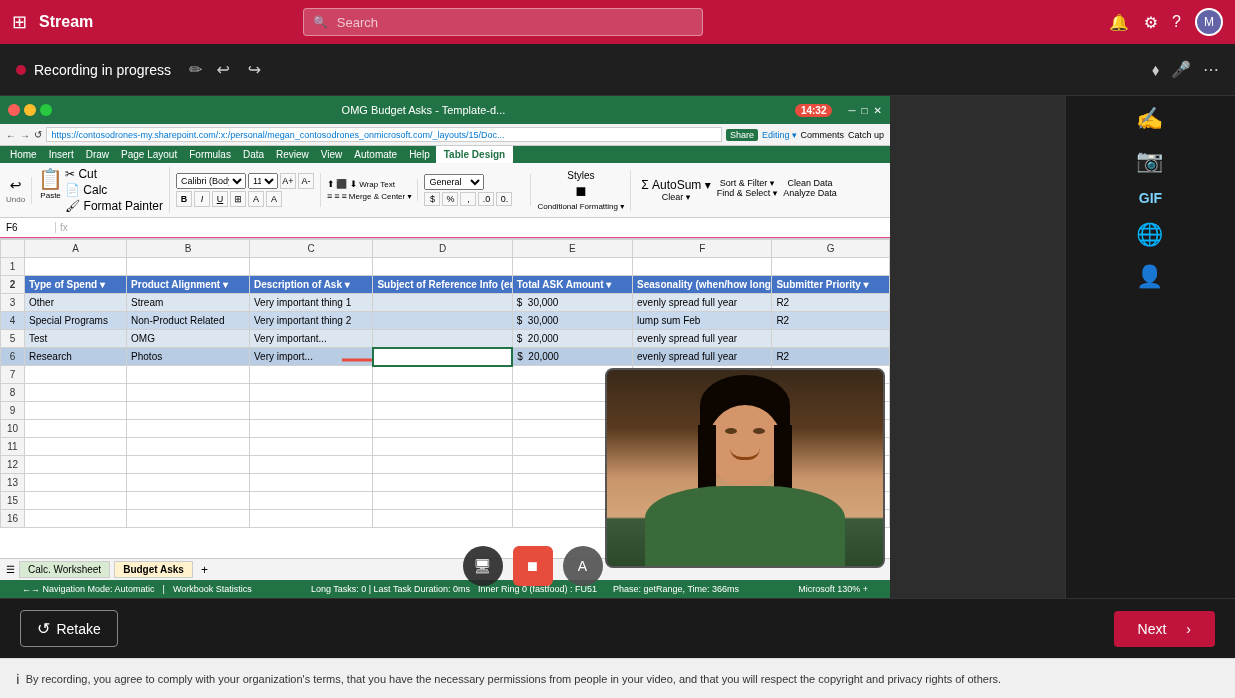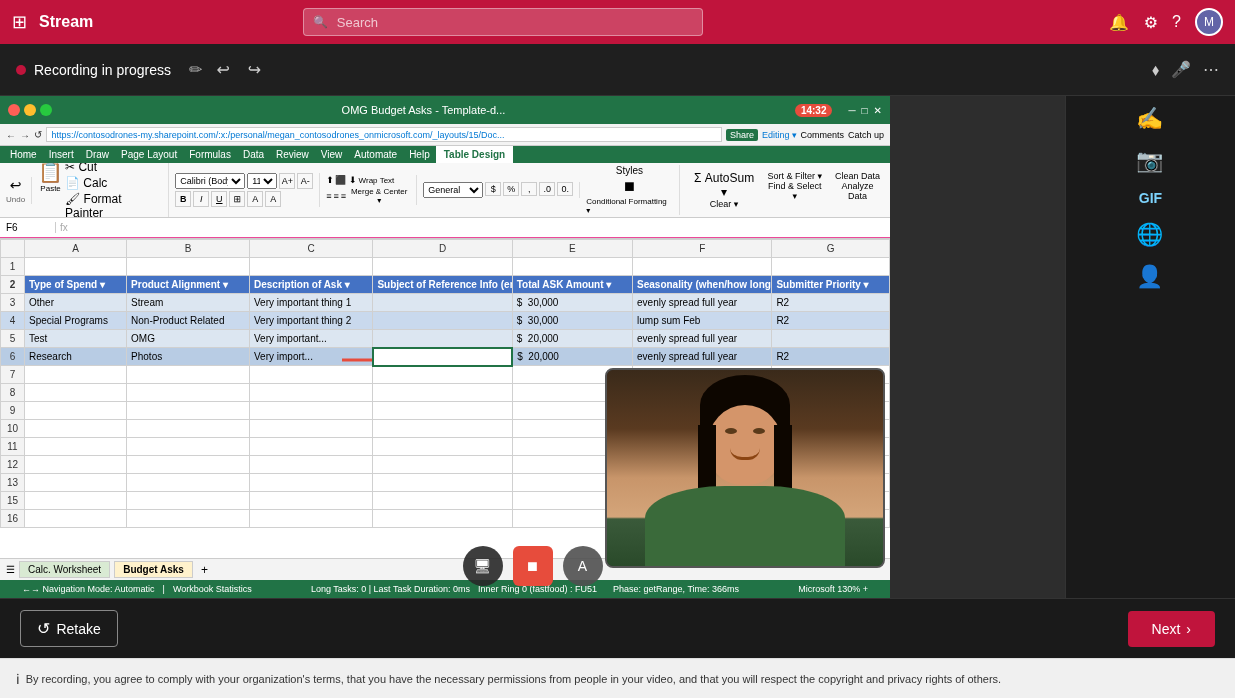--- a/index.html
+++ b/index.html
@@ -300,21 +300,21 @@
       background: #c0143c;
       color: white;
       border: none;
       border-radius: 4px;
       padding: 10px 24px;
       font-size: 14px;
       cursor: pointer;
       margin-left: auto;
       display: flex;
       align-items: center;
-      gap: 6px;
+      gap: 20px;
     }
 
     
     .disclaimer {
       background: #f0f0f0;
       height: 40px;
       display: flex;
       align-items: center;
       padding: 0 16px;
       font-size: 11px;
@@ -453,21 +453,21 @@
             <button style="font-size:9px;background:none;border:none;cursor:pointer;font-size:8px;">Wrap Text</button>
           </div>
           <div style="display:flex;gap:2px;">
             <button style="font-size:9px;background:none;border:none;cursor:pointer;">≡</button>
             <button style="font-size:9px;background:none;border:none;cursor:pointer;">≡</button>
             <button style="font-size:9px;background:none;border:none;cursor:pointer;">≡</button>
             <button style="font-size:9px;background:none;border:none;cursor:pointer;font-size:8px;">Merge &amp; Center ▾</button>
           </div>
         </div>
 
-        <div style="display:flex;flex-direction:row;gap:2px;border-right:1px solid #ddd;padding-right:6px;font-size:9px;">
+        <div style="display:flex;flex-direction:column;gap:2px;border-right:1px solid #ddd;padding-right:18px;font-size:9px;">
           <select style="font-size:9px;height:16px;width:60px;"><option>General</option></select>
           <div style="display:flex;gap:2px;">
             <button style="font-size:9px;background:none;border:1px solid #ccc;cursor:pointer;width:16px;height:14px;">$</button>
             <button style="font-size:9px;background:none;border:1px solid #ccc;cursor:pointer;width:16px;height:14px;">%</button>
             <button style="font-size:9px;background:none;border:1px solid #ccc;cursor:pointer;width:16px;height:14px;">,</button>
             <button style="font-size:9px;background:none;border:1px solid #ccc;cursor:pointer;width:16px;height:14px;">.0</button>
             <button style="font-size:9px;background:none;border:1px solid #ccc;cursor:pointer;width:16px;height:14px;">0.</button>
           </div>
         </div>
 

